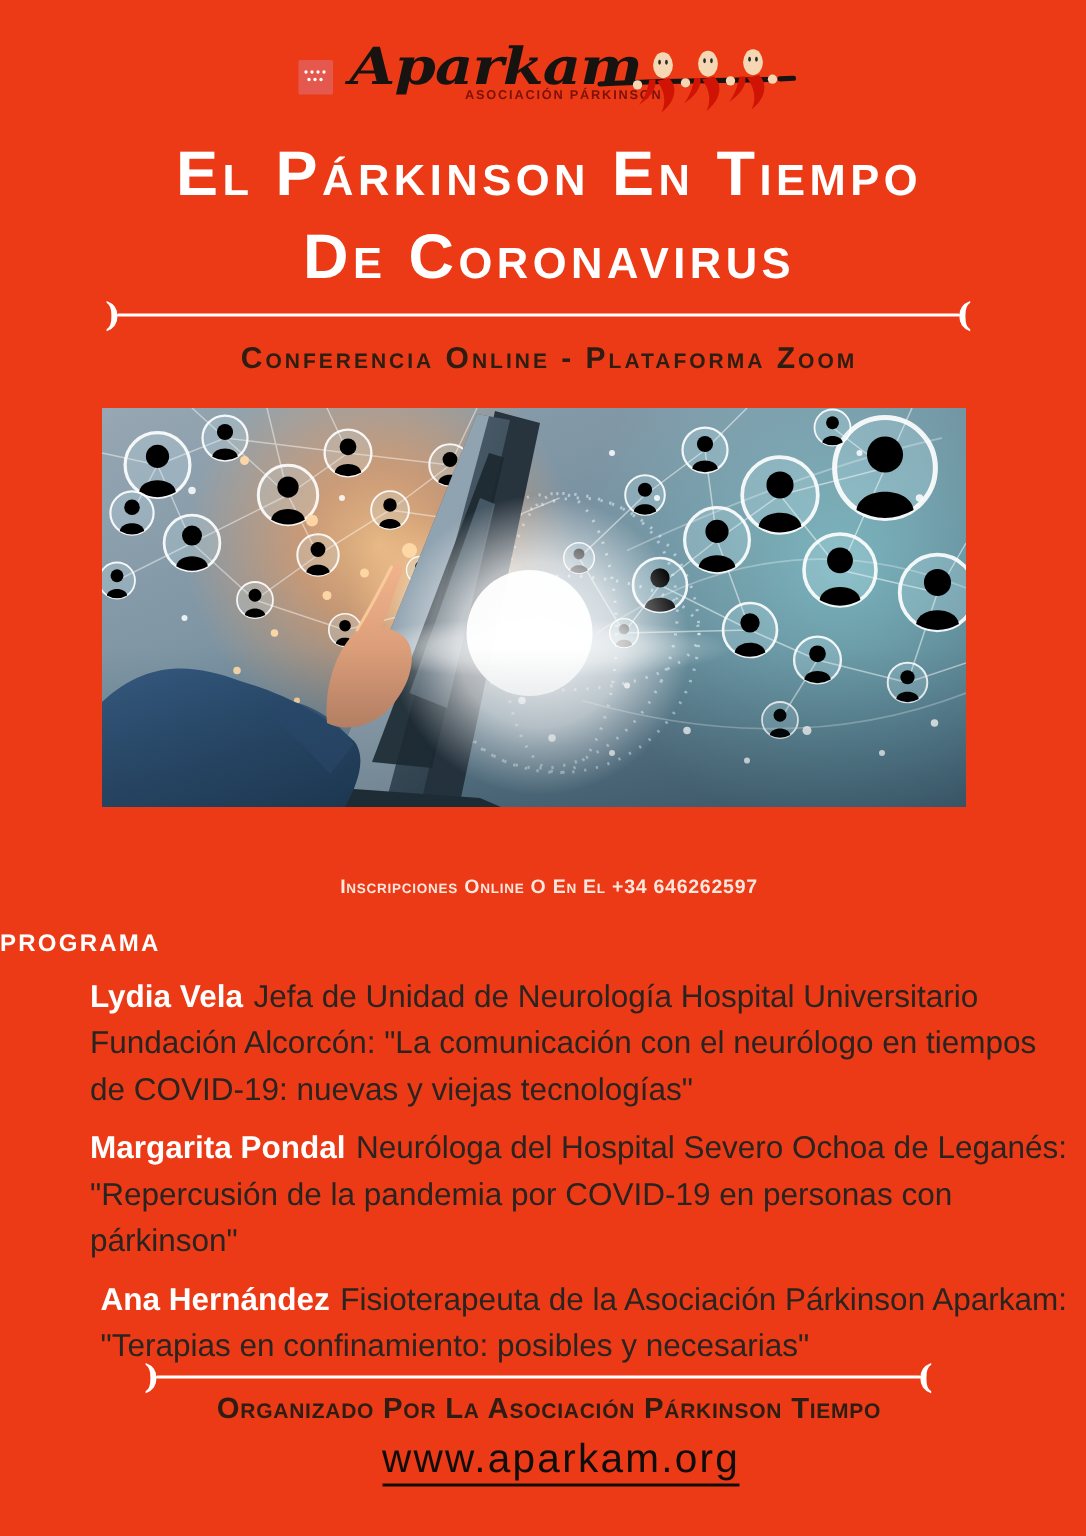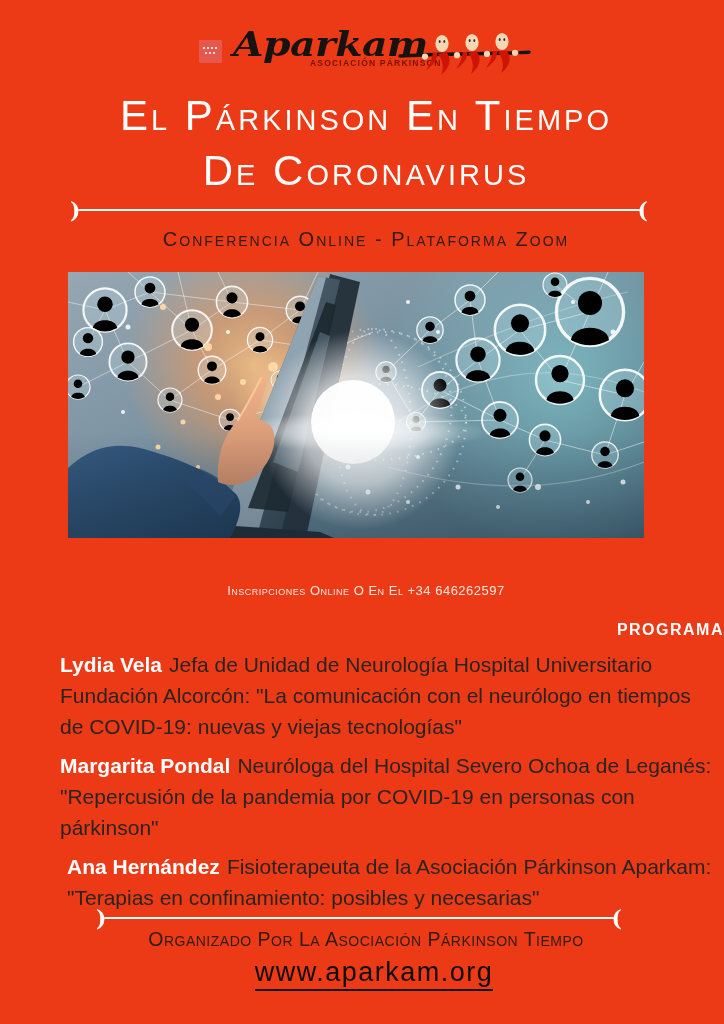--- a/index.html
+++ b/index.html
@@ -16,39 +16,39 @@
     font-size:34px; fill:#161310; letter-spacing:-0.5px;
   }
   .tagline-text {
     font-family:"Liberation Sans", sans-serif; font-size:8.5px; letter-spacing:1.2px;
     fill:#7d1108; font-weight:bold;
   }
   
   .dcaps {
     position:absolute; left:0; right:0; text-align:center;
     font-family:"Liberation Sans", sans-serif; font-variant:small-caps;
-    font-weight:400;
+    font-weight:700;
     padding-left:8px;
   }
   .title { top:88px; font-size:42px; line-height:55px; letter-spacing:3px; color:#ffffff; }
   .title span { display:block; }
   .subtitle { top:228px; font-size:20px; letter-spacing:2px; color:#2e1d13; }
   .date-line { top:551px; font-size:22px; letter-spacing:0.5px; color:#2c1b12; }
   .inscr-line { top:583px; font-size:13px; letter-spacing:0.5px; color:#ffe7de; }
   .organizer-line { top:928px; font-size:19.5px; letter-spacing:0.5px; color:#2e1d13; }
   
   .divider { position:absolute; display:flex; align-items:center; height:16px; color:#fff; }
   .divider .hook { font-family:"DejaVu Serif", serif; font-size:22px; line-height:14px; font-weight:bold; }
   .divider .line { flex:1; height:2px; background:#fff; border-radius:2px; margin:0 -2px; }
   .divider-1 { top:202px; left:70px; width:578px; }
   .divider-2 { top:910px; left:96px; width:526px; }
   
   .photo { position:absolute; left:68px; top:272px; width:576px; height:266px; display:block; }
   
-  .programa { position:absolute; top:621px; left:0; right:0; text-align:right;
+  .programa { position:absolute; top:621px; left:0; right:0; text-align:left;
     font-size:16px; font-weight:bold; letter-spacing:1.5px; color:#ffffff; }
   .speakers { position:absolute; top:649px; left:60px; right:10px;
     font-size:21px; line-height:31px; color:#2a2420; }
   .speaker { margin-bottom:8px; }
   .speaker.indent { padding-left:7px; }
   .spk-name { color:#ffffff; font-weight:bold; margin-right:7px; }
   
   .website {
     position:absolute; top:957px; left:0; right:0; text-align:center;
   }

